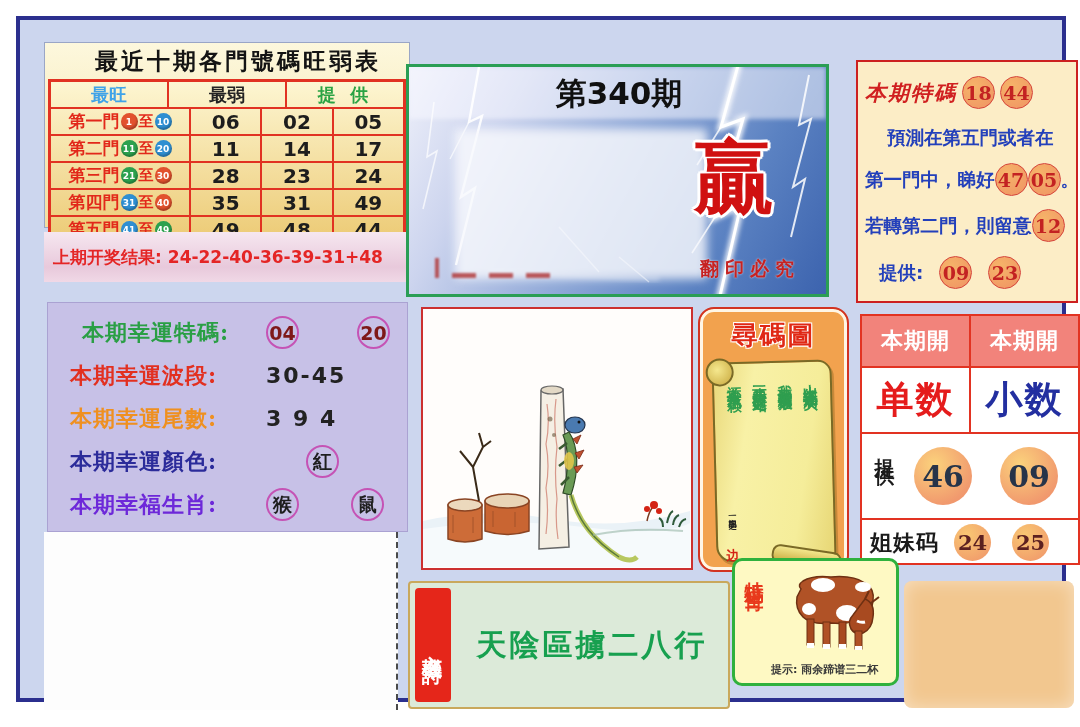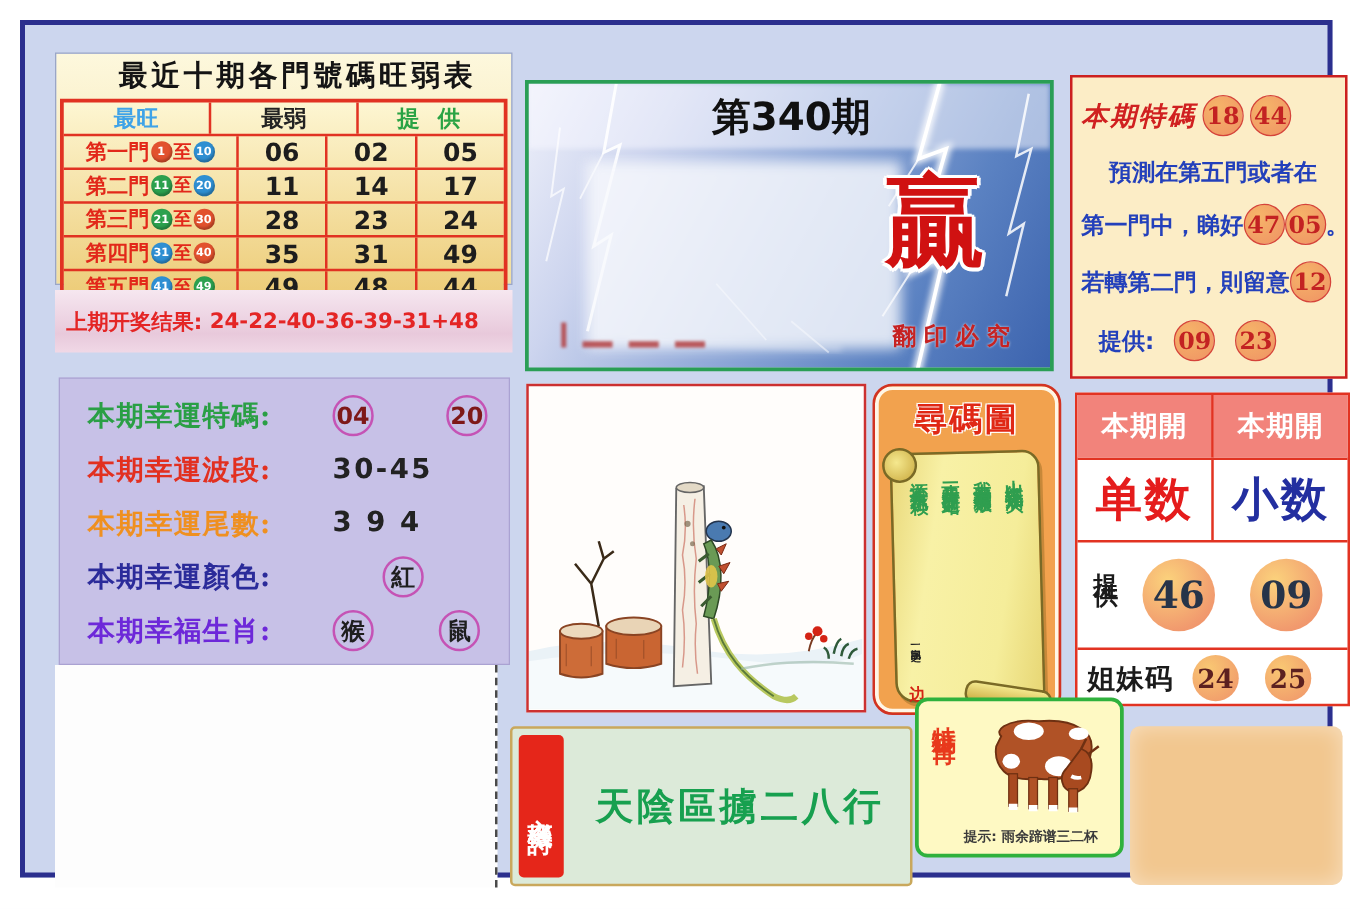--- a/index.html
+++ b/index.html
@@ -34,30 +34,30 @@
   .strip{position:absolute;left:24px;top:212px;width:366px;height:50px;box-sizing:border-box;
          background:linear-gradient(180deg,#f6e7f0,#e8c9db 70%,#f0d8e6);
          display:flex;align-items:center;padding-left:9px;gap:6px;}
   .strip .lbl,.strip .val{color:#e42525;font-weight:800;font-size:17px;white-space:nowrap;}
 
   
   .lucky{position:absolute;left:27px;top:282px;width:361px;height:230px;background:#c7c1e7;
          border:1px solid #aaa2d2;box-sizing:border-box;padding-top:8px;}
   .lk-row{position:relative;height:43px;display:flex;align-items:center;padding-left:22px;}
   .lk-label{font-weight:900;font-size:22px;letter-spacing:1px;font-family:"DejaVu Serif",serif;}
-  .lk1 .lk-label{color:#2a9f45;} .lk2 .lk-label{color:#e23020;} .lk3 .lk-label{color:#ef9020;}
+  .lk1 .lk-label{color:#2a9f45;margin-left:12px;} .lk2 .lk-label{color:#e23020;} .lk3 .lk-label{color:#ef9020;}
   .lk4 .lk-label{color:#2b2b9a;} .lk5 .lk-label{color:#6d28d9;}
   .lk-vals{position:absolute;left:218px;display:flex;align-items:center;}
   .lk-text{font-size:22px;font-weight:700;color:#222;letter-spacing:2px;}
   .circ-luck{width:33px;height:33px;border:2px solid #c553b5;border-radius:50%;display:inline-flex;
              align-items:center;justify-content:center;font-size:19px;font-weight:800;color:#7e1818;box-sizing:border-box;}
   .circ-luck.char{color:#1e1e1e;}
 
   
-  .banner{position:absolute;left:400px;top:44px;width:423px;height:233px;box-sizing:border-box;
+  .banner{position:absolute;left:386px;top:44px;width:423px;height:233px;box-sizing:border-box;
           border:3px solid #2a9e55;
           background:linear-gradient(118deg,#eef0fa 0%,#ccd4ee 22%,#93abd9 48%,#5b82c2 75%,#3c63ae 100%);overflow:hidden;}
   .banner .topband{position:absolute;left:0;top:0;right:0;height:52px;background:rgba(248,248,255,.55);filter:blur(2px);}
   .banner .period{position:absolute;left:90px;top:6px;width:240px;text-align:center;
                   font-size:31px;font-weight:800;color:#101010;}
   .banner .blur-box{position:absolute;left:46px;top:62px;width:252px;height:150px;border-radius:4px;
                     background:rgba(248,249,253,.82);filter:blur(5px);}
   .banner .win{position:absolute;right:52px;top:70px;font-size:80px;font-weight:900;color:#d01111;
                font-family:"DejaVu Serif",serif;line-height:1;
                text-shadow:-2px -2px 0 #fff,2px -2px 0 #fff,-2px 2px 0 #fff,2px 2px 0 #fff,0 -3px 0 #fff,0 3px 0 #fff,-3px 0 0 #fff,3px 0 0 #fff;}

